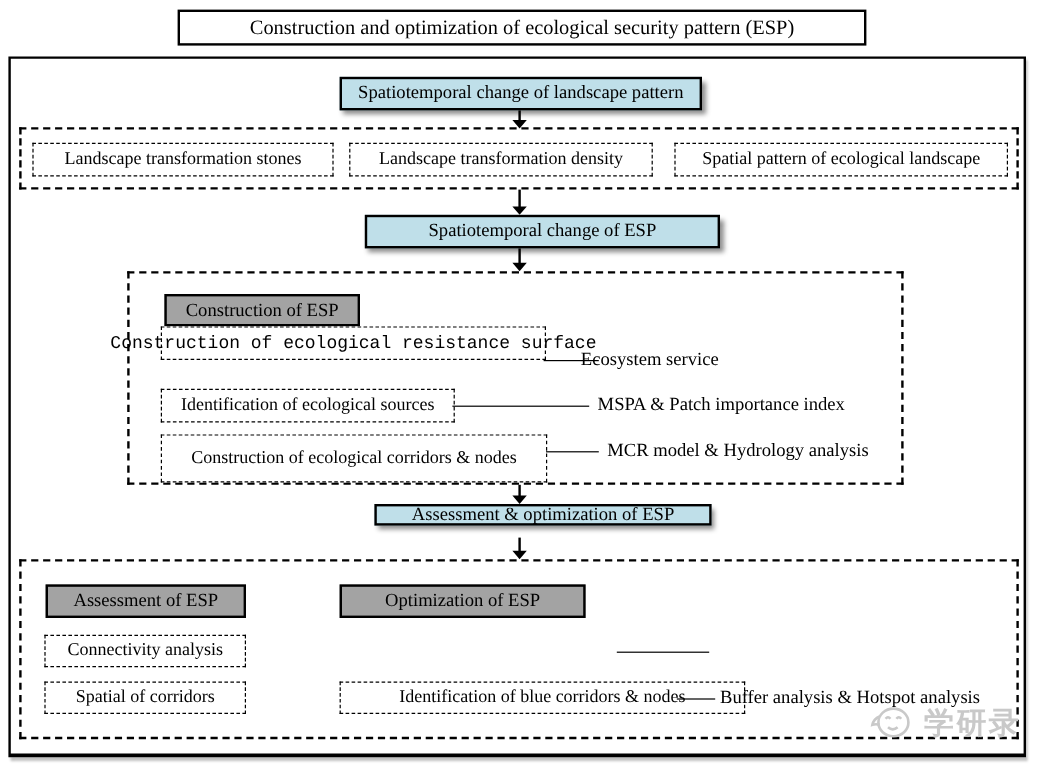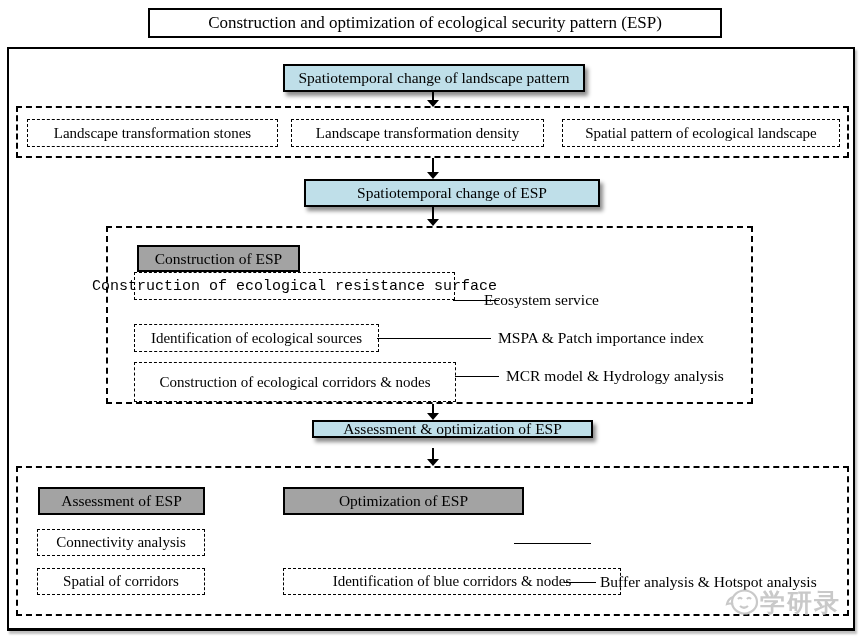--- a/index.html
+++ b/index.html
@@ -60,21 +60,21 @@
   .connector{border-top:1.5px solid #000;height:0;}
   
   .arrow{width:12px;}
   .arrow .shaft{position:absolute;left:5px;top:0;bottom:6px;width:2px;background:#000;}
   .arrow .head{
     position:absolute;left:0;bottom:0;width:0;height:0;
     border-left:6px solid transparent;border-right:6px solid transparent;
     border-top:7px solid #000;
   }
   
-  .watermark{display:flex;align-items:center;gap:0;color:#c9c9c9;}
+  .watermark{display:flex;align-items:center;gap:10px;color:#c9c9c9;}
   .watermark-text{font-size:25px;font-weight:bold;letter-spacing:2px;}
 </style>
 </head>
 <body>
 
 <div class="page">
 
   <div class="abs center title-box">Construction and optimization of ecological security pattern (ESP)</div>
 
   <div class="abs main-frame"></div>
@@ -129,21 +129,21 @@
     <div class="shaft"></div>
     <div class="head"></div>
   </div>
 
   <div class="abs group-dash group-bottom"></div>
 
   <div class="abs center solid-box" style="left:38px;top:487px;width:167px;height:28px;">Assessment of ESP</div>
   <div class="abs center dash-box" style="left:37px;top:529px;width:168px;height:27px;">Connectivity analysis</div>
   <div class="abs center dash-box" style="left:37px;top:568px;width:168px;height:27px;">Spatial of corridors</div>
 
-  <div class="abs center solid-box" style="left:283px;top:487px;width:241px;height:28px;">Optimization of ESP</div>
+  <div class="abs center solid-box" style="left:283px;top:487px;width:205px;height:28px;">Optimization of ESP</div>
 
   <div class="abs connector" style="left:514px;top:543px;width:77px;"></div>
 
   <div class="abs center dash-box" style="left:283px;top:568px;width:338px;height:27px;">Identification of blue corridors &amp; nodes</div>
   <div class="abs connector" style="left:564px;top:582px;width:32px;"></div>
   <div class="abs method-label" style="left:600px;top:572px;">Buffer analysis &amp; Hotspot analysis</div>
 
   <div class="abs watermark" style="left:724px;top:586px;">
     <svg width="36" height="32" viewBox="0 0 36 32">
       <g fill="none" stroke="#c9c9c9" stroke-width="2.2">

